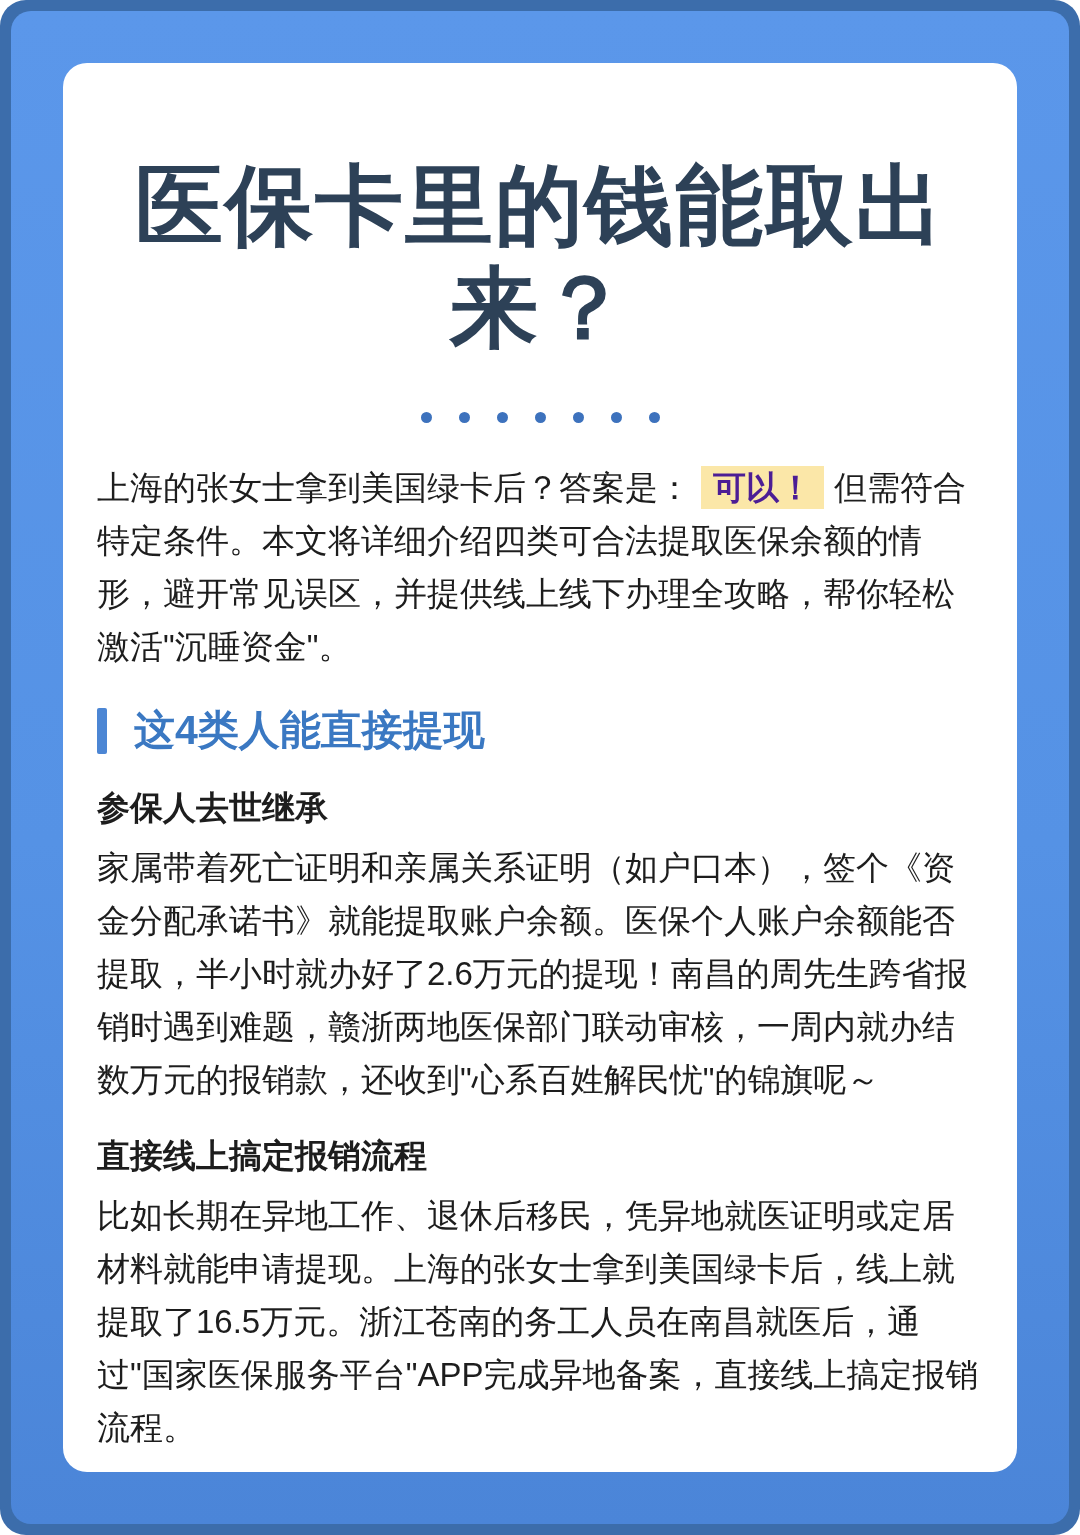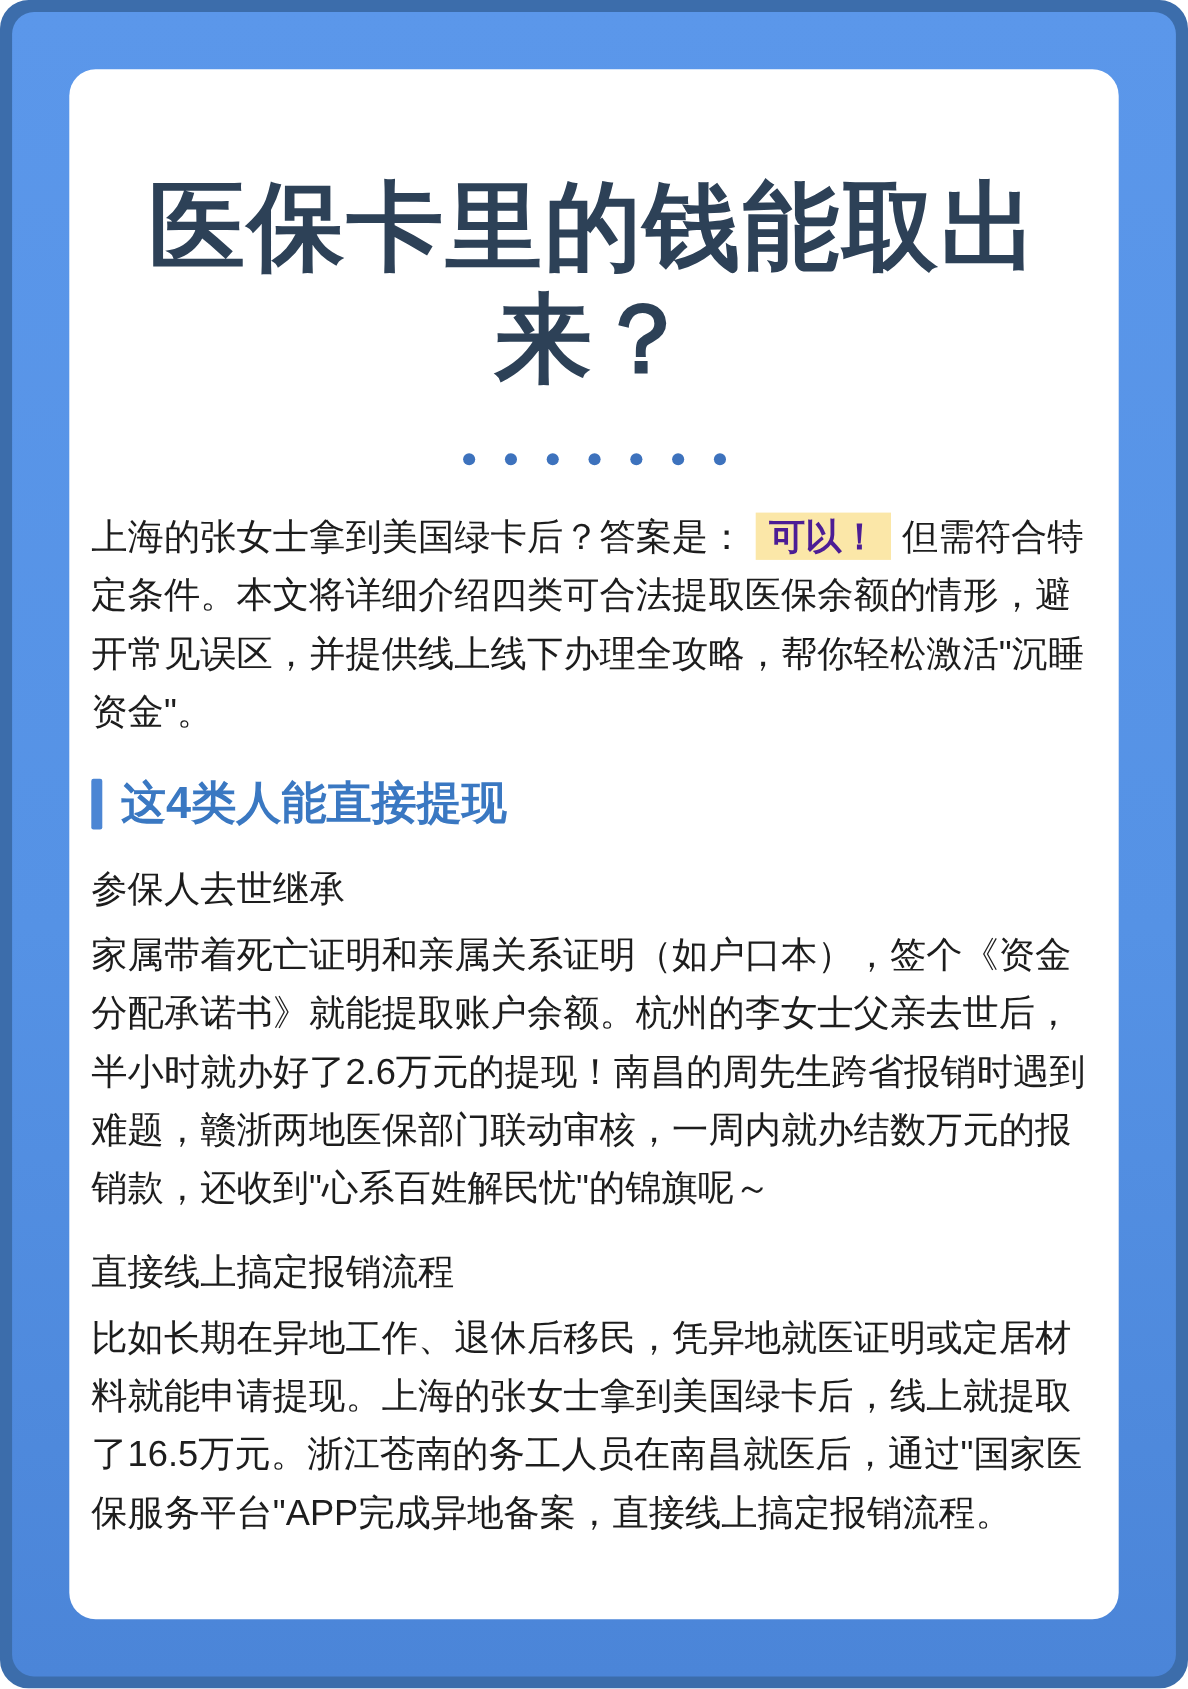--- a/index.html
+++ b/index.html
@@ -20,21 +20,21 @@
     position: absolute;
     inset: 11px;
     border-radius: 20px;
     background: linear-gradient(180deg, #5b97ea 0%, #5592e5 55%, #4b85d8 100%);
   }
   .card {
     position: absolute;
     inset: 52px;
     background: #ffffff;
     border-radius: 24px;
-    padding: 0 20px;
+    padding: 0 34px;
     box-sizing: border-box;
     overflow: hidden;
   }
   .title {
     margin: 92px auto 0 auto;
     max-width: 830px;
     text-align: center;
     font-size: 88px;
     line-height: 1.16;
     font-weight: 800;
@@ -65,39 +65,39 @@
     background: #fbe7a8;
     color: #4c1d95;
     font-weight: 700;
     padding: 3px 12px;
     margin: 0 10px;
   }
   .sec-head {
     margin-top: 30px;
     display: flex;
     align-items: center;
-    gap: 17px;
+    gap: 27px;
   }
   .sec-bar {
     width: 10px;
     height: 46px;
     border-radius: 2px;
     background: #4c86d4;
     flex: 0 0 auto;
   }
   .sec-title {
     margin: 0;
     font-size: 41px;
     font-weight: 800;
     color: #3a78c2;
   }
   .sub-title {
     margin: 28px 0 10px 0;
     font-size: 33px;
-    font-weight: 400;
+    font-weight: 700;
     color: #1d1d1d;
   }
   .body-p {
     margin: 0;
     font-size: 33px;
     line-height: 53px;
     color: #1d1d1d;
   }
 </style>
 </head>
@@ -120,20 +120,20 @@
         </div>
 
       <p class="intro"><span>上海的张女士拿到美国绿卡后？答案是：</span><span class="hl">可以！</span><span>但需符合特定条件。本文将详细介绍四类可合法提取医保余额的情形，避开常见误区，并提供线上线下办理全攻略，帮你轻松激活"沉睡资金"。</span></p>
 
       <div class="sec-head">
         <span class="sec-bar"></span>
         <h2 class="sec-title">这4类人能直接提现</h2>
       </div>
 
       <h3 class="sub-title">参保人去世继承</h3>
-      <p class="body-p">家属带着死亡证明和亲属关系证明（如户口本），签个《资金分配承诺书》就能提取账户余额。杭州的李女士父亲去世后，半小时就办好了2.6万元的提现！南昌的周先生跨省报销时遇到难题，赣浙两地医保部门联动审核，一周内就办结数万元的报销款，还收到"心系百姓解民忧"的锦旗呢～</p>
+      <p class="body-p">家属带着死亡证明和亲属关系证明（如户口本），签个《资金分配承诺书》就能提取账户余额。医保个人账户余额能否提取，半小时就办好了2.6万元的提现！南昌的周先生跨省报销时遇到难题，赣浙两地医保部门联动审核，一周内就办结数万元的报销款，还收到"心系百姓解民忧"的锦旗呢～</p>
 
       <h3 class="sub-title">直接线上搞定报销流程</h3>
       <p class="body-p">比如长期在异地工作、退休后移民，凭异地就医证明或定居材料就能申请提现。上海的张女士拿到美国绿卡后，线上就提取了16.5万元。浙江苍南的务工人员在南昌就医后，通过"国家医保服务平台"APP完成异地备案，直接线上搞定报销流程。</p>
 
     </div>
   </div>
 </div>
 
 </body></html>

